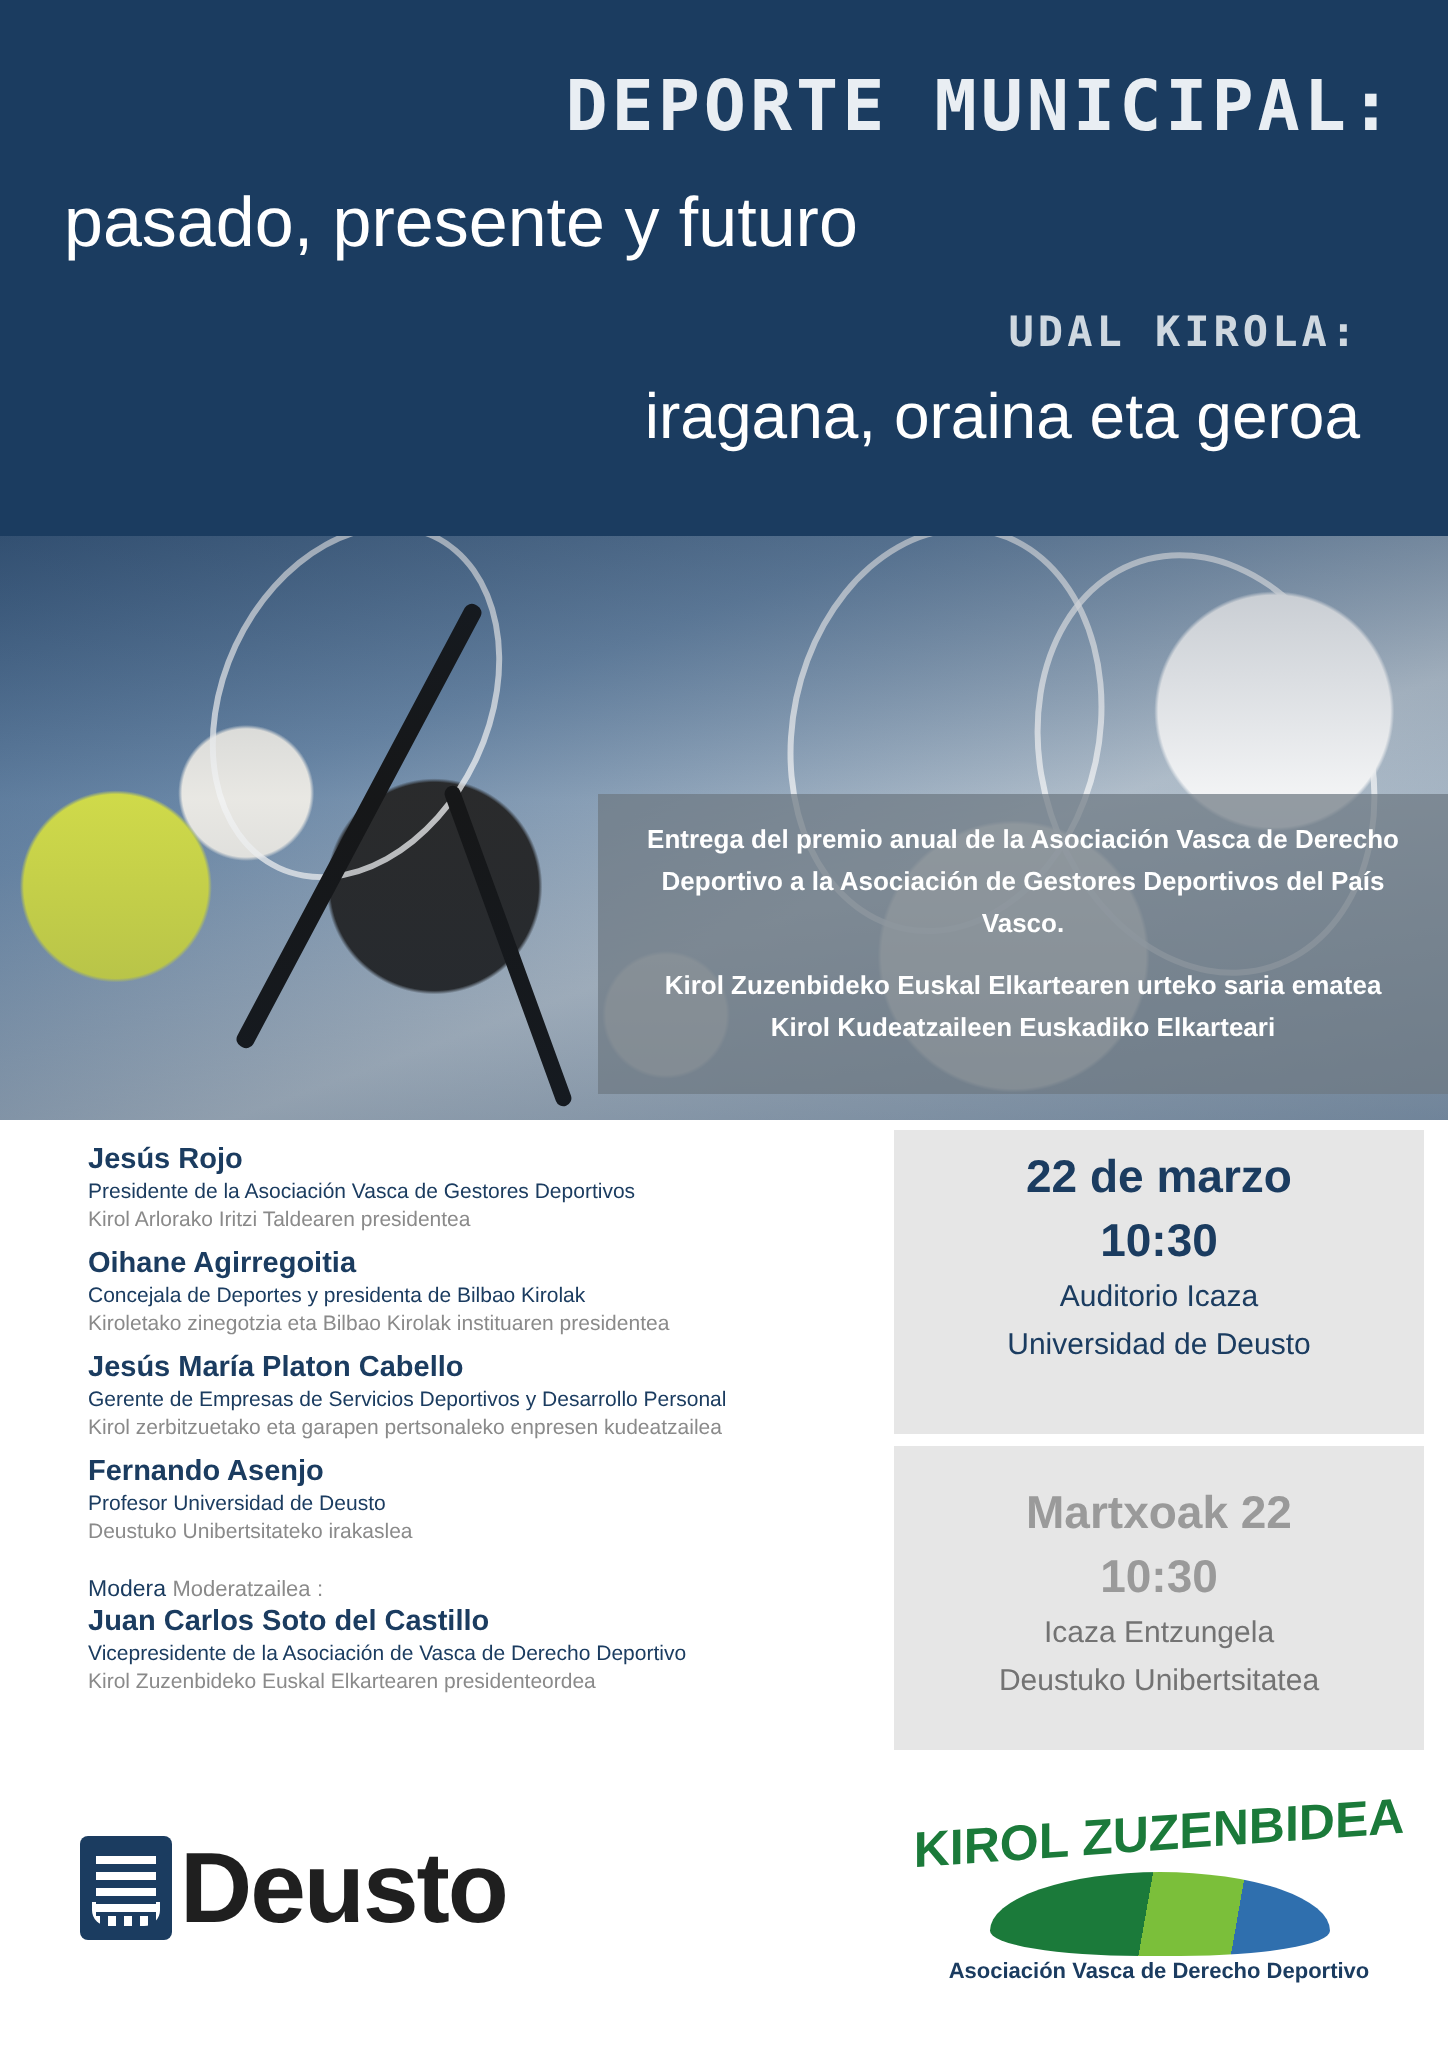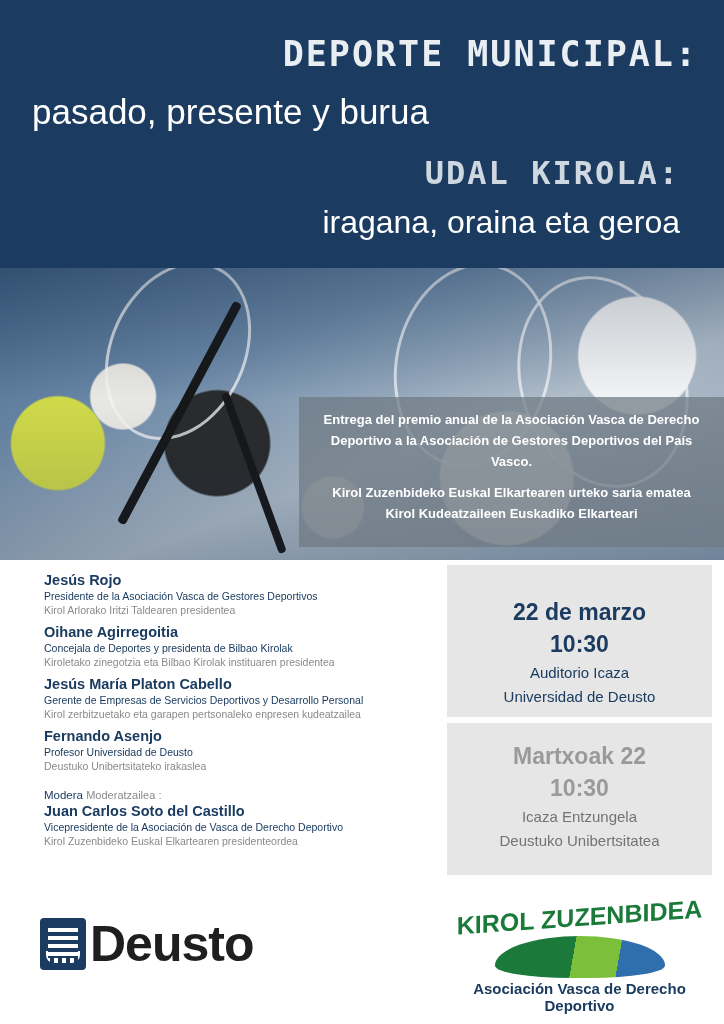--- a/index.html
+++ b/index.html
@@ -31,21 +31,21 @@
   }
   .title-es-2{
     font-size:35px;
     color:#ffffff;
     margin:18px 0 0 6px;
     font-weight:normal;
   }
   .title-eu-1{
     font-family:"DejaVu Sans Mono", monospace;
     font-weight:bold;
-    font-size:32px;
+    font-size:21px;
     letter-spacing:2px;
     color:#cfd8e0;
     text-align:right;
     margin:22px 18px 0 0;
     text-transform:uppercase;
   }
   .title-eu-2{
     font-size:32px;
     color:#ffffff;
     text-align:right;
@@ -119,21 +119,21 @@
   .mod-line{font-size:11.5px;color:#1b3c60;line-height:16px;}
   .mod-line .eu{color:#8a8a8a;font-size:11px;}
 
   
   .box{
     position:absolute;left:447px;width:265px;
     background:#e6e6e6;
     box-sizing:border-box;
     text-align:center;
   }
-  .box-es{top:5px;height:152px;padding-top:32px;}
+  .box-es{top:5px;height:152px;padding-top:8px;}
   .box-eu{top:163px;height:152px;padding-top:18px;}
   .b-date{font-size:23px;font-weight:bold;color:#1b3c60;line-height:30px;}
   .b-time{font-size:23px;font-weight:bold;color:#1b3c60;line-height:34px;}
   .b-place{font-size:15px;color:#1b3c60;line-height:24px;}
   .box-eu .b-date,.box-eu .b-time{color:#9a9a9a;}
   .box-eu .b-place{color:#737373;}
 
   
   .deusto{
     position:absolute;left:40px;top:355px;display:flex;align-items:center;gap:4px;
@@ -161,30 +161,30 @@
   .kirol-word{
     font-size:25px;font-weight:bold;color:#1b7a3a;letter-spacing:0px;
     transform:skewY(-4deg);
     text-shadow:0 1px 0 #ffffff;
   }
   .kirol-swoosh{
     width:170px;height:42px;margin:4px auto 2px auto;
     background:linear-gradient(100deg,#1b7a3a 0 46%, #7bbf3a 46% 72%, #2f6fae 72% 100%);
     border-radius:50% 50% 44% 44%/70% 70% 30% 30%;
   }
-  .kirol-sub{font-size:15px;color:#1b3c60;font-weight:bold;}
+  .kirol-sub{font-size:11px;color:#1b3c60;font-weight:bold;}
 </style>
 </head>
 <body>
 
 <div class="poster">
 
   <div class="header">
     <div class="title-es-1">DEPORTE MUNICIPAL:</div>
-    <div class="title-es-2">pasado, presente y burua</div>
+    <div class="title-es-2">pasado, presente y futuro</div>
     <div class="title-eu-1">UDAL KIROLA:</div>
     <div class="title-eu-2">iragana, oraina eta geroa</div>
   </div>
 
   <div class="photo">
     <div class="bg"></div>
     <div class="racket r1"></div>
     <div class="racket r2"></div>
     <div class="racket r3"></div>
     <div class="stick s1"></div>

